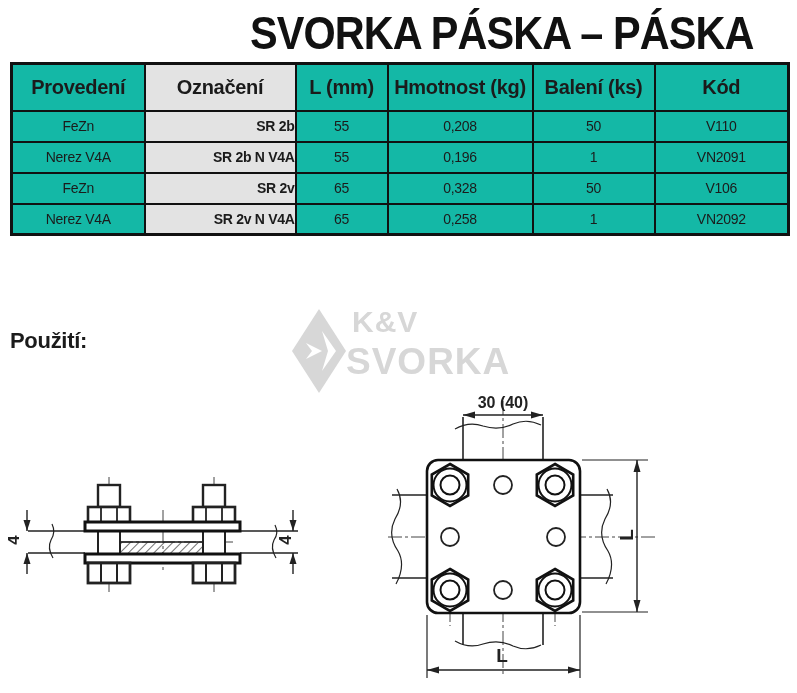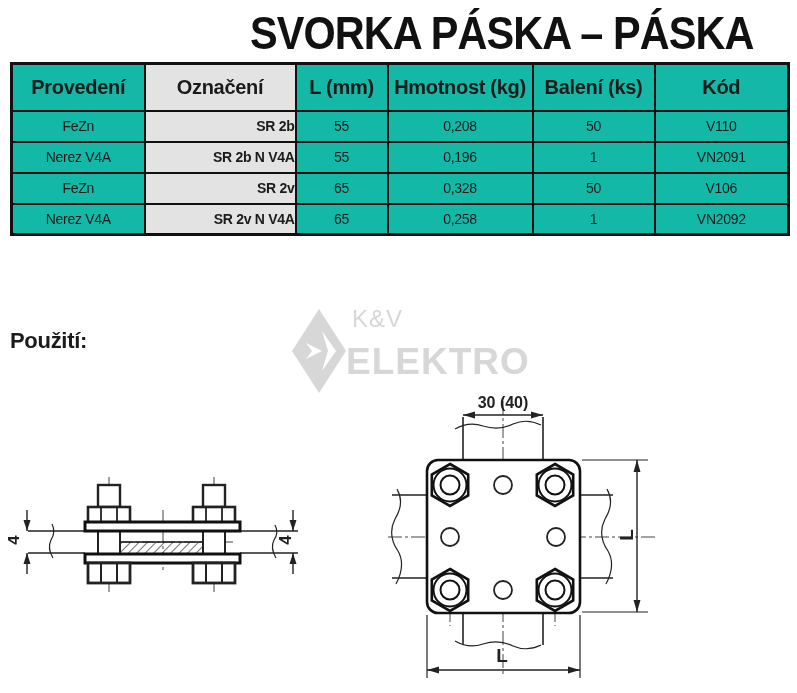--- a/index.html
+++ b/index.html
@@ -22,21 +22,21 @@
   .shade{background:#e3e3e3;}
   td.shade{font-weight:bold;text-align:right;}
   
   .usage-label{position:absolute;left:10px;top:328px;font-size:22px;font-weight:bold;
                letter-spacing:-0.3px;z-index:2;}
   .usage-text{position:absolute;left:136px;top:325px;font-size:22px;line-height:32.5px;
               letter-spacing:-0.2px;z-index:2;}
   
   .watermark{position:absolute;left:292px;top:303px;z-index:1;color:#d7d7d7;}
   .wm-logo{position:absolute;left:0;top:6px;}
-  .wm-line1{position:absolute;left:60px;top:2px;font-size:24px;font-weight:normal;letter-spacing:1px;}
+  .wm-line1{position:absolute;left:60px;top:2px;font-size:30px;font-weight:bold;letter-spacing:1px;}
   .wm-line2{position:absolute;left:54px;top:38px;font-size:37px;font-weight:bold;letter-spacing:1px;}
   
   .sideview{position:absolute;left:8px;top:452px;z-index:2;}
   .topview{position:absolute;left:385px;top:391px;z-index:2;}
   svg text{font-family:"Liberation Sans",sans-serif;fill:#222;}
 </style>
 </head>
 <body>
 
 <div id="page">
@@ -102,21 +102,21 @@
 
   <div class="usage-label">Použití:</div>
 
   <div class="watermark">
     <svg class="wm-logo" width="54" height="84" viewBox="0 0 54 84">
       <polygon points="27,0 54,42 27,84 0,42" fill="#d7d7d7"></polygon>
       <polygon points="14,34 30,42 14,50 20,42" fill="#ffffff"></polygon>
       <polygon points="30,22 44,42 30,62 36,42" fill="#ffffff"></polygon>
     </svg>
     <div class="wm-line1">K&amp;V</div>
-    <div class="wm-line2">ELEKTRO</div>
+    <div class="wm-line2">SVORKA</div>
   </div>
 
   <svg class="sideview" width="310" height="150" viewBox="0 0 310 150">
     <defs>
       <pattern id="hatchp" patternUnits="userSpaceOnUse" width="6" height="6" patternTransform="rotate(45)">
         <line x1="0" y1="0" x2="0" y2="6" stroke="#333" stroke-width="1.4"></line>
       </pattern>
     </defs>
 
     <line x1="101" y1="25" x2="101" y2="140" stroke="#444" stroke-width="1" stroke-dasharray="12 3 3 3"></line>

